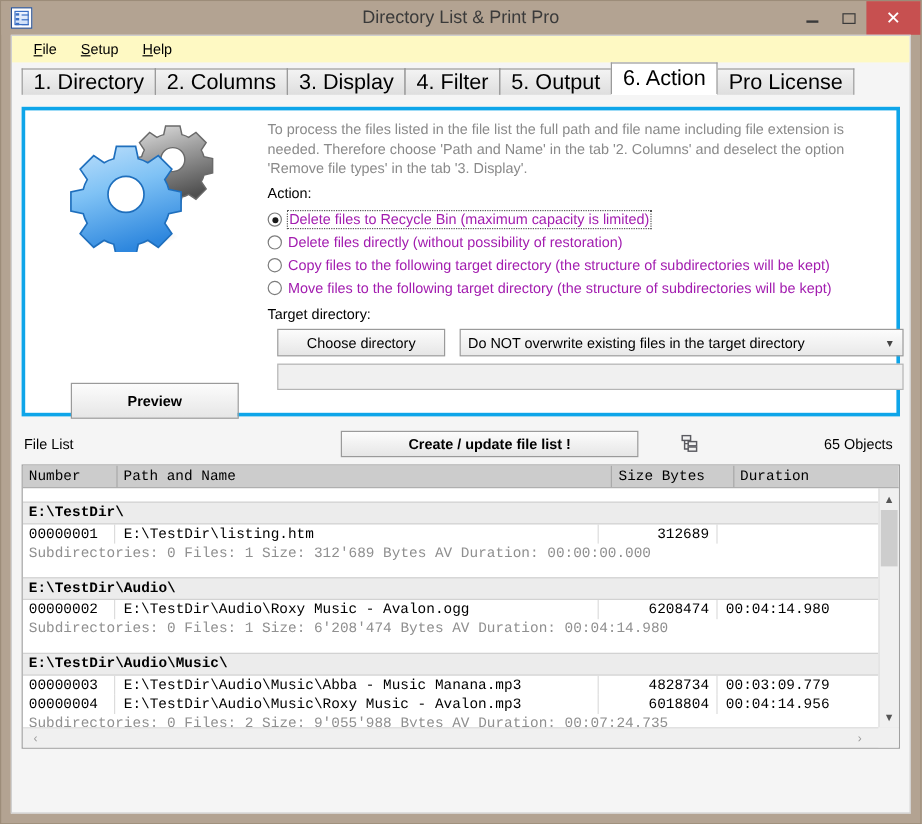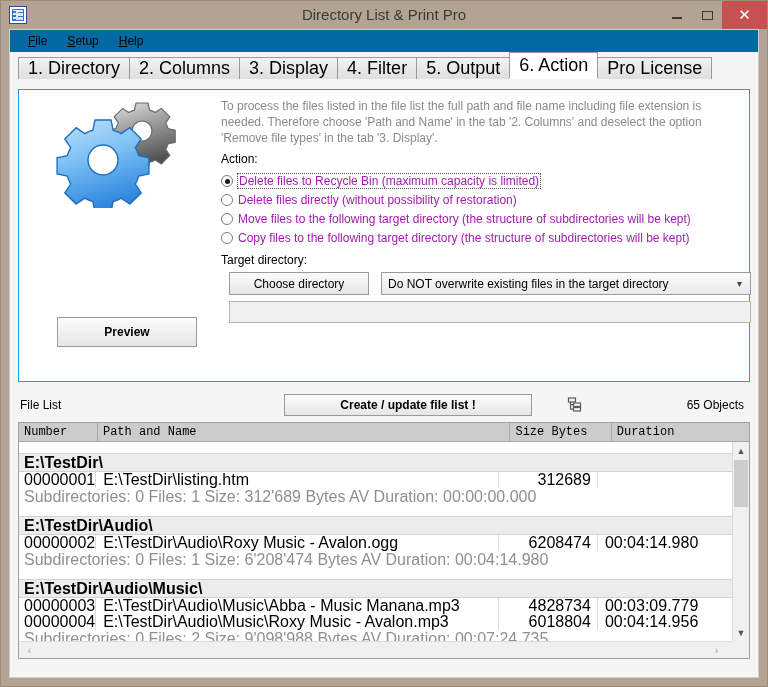--- a/index.html
+++ b/index.html
@@ -71,21 +71,21 @@
   .client {
     position: absolute;
     left: 8px; top: 28px; right: 8px; bottom: 8px;
     background: #f5f5f5;
     border: 1px solid #cfcfcf;
     box-sizing: border-box;
     overflow: hidden;
   }
   .menubar {
     height: 22px; display: flex; align-items: center;
-    padding-left: 8px; background: #0369a1;
+    padding-left: 8px; background: #fef9c3;
     font-size: 12px; color: #000;
   }
   .menu-item { padding: 2px 10px; cursor: default; }
   .menu-item u { text-decoration: underline; }
 
   
   .tabstrip {
     position: relative;
     height: 23px;
     margin: 4px 0 10px 8px;
@@ -112,23 +112,23 @@
     height: 17px;
     margin-top: -2px;
     border-bottom: 1px solid #fff;
     font-weight: normal;
   }
 
   
   .tabpage {
     position: relative;
     margin: 0 8px;
-    height: 293px;
+    height: 258px;
     background: #ffffff;
-    border: 1px solid #0ea5e9;
+    border: 3px solid #0ea5e9;
     box-sizing: border-box;
   }
 
   .gears {
     position: absolute; left: 28px; top: 8px;
     width: 150px; height: 110px;
   }
 
   .desc {
     position: absolute;
@@ -259,22 +259,22 @@
   }
   .c-num { width: 81px; }
   .c-path { width: 424px; }
   .c-size { width: 104px; }
   .c-dur { width: 141px; border-right: none !important; }
 
   .fl-body {
     position: absolute; left: 0; top: 19px; right: 17px; bottom: 17px;
     overflow: hidden;
     background: #fff;
-    font-family: Liberation Sans, sans-serif;
-    font-size: 16px;
+    font-family: Liberation Mono, monospace;
+    font-size: 12px;
   }
   .grp {
     background: #ececec;
     border-bottom: 1px solid #d2d2d2;
     border-top: 1px solid #d2d2d2;
     font-weight: bold;
     color: #000;
     height: 17px; line-height: 17px;
     padding-left: 5px;
     white-space: nowrap;
@@ -411,25 +411,25 @@
         <div class="radio-row">
           <span class="radio checked"></span>
           <span class="radio-label focus">Delete files to Recycle Bin (maximum capacity is limited)</span>
         </div>
         <div class="radio-row">
           <span class="radio"></span>
           <span class="radio-label">Delete files directly (without possibility of restoration)</span>
         </div>
         <div class="radio-row">
           <span class="radio"></span>
-          <span class="radio-label">Move files to the following target directory (the structure of subdirectories will be kept)</span>
+          <span class="radio-label">Copy files to the following target directory (the structure of subdirectories will be kept)</span>
         </div>
         <div class="radio-row">
           <span class="radio"></span>
-          <span class="radio-label">Copy files to the following target directory (the structure of subdirectories will be kept)</span>
+          <span class="radio-label">Move files to the following target directory (the structure of subdirectories will be kept)</span>
         </div>
       </div>
 
       <div class="target-label">Target directory:</div>
 
       <div class="btn choose-dir">Choose directory</div>
 
       <div class="combo">
         <span>Do NOT overwrite existing files in the target directory</span>
         <span class="arrow">▾</span>
@@ -491,21 +491,21 @@
           <div class="fc fc-path">E:\TestDir\Audio\Music\Abba - Music Manana.mp3</div>
           <div class="fc fc-size">4828734</div>
           <div class="fc fc-dur">00:03:09.779</div>
         </div>
         <div class="filerow">
           <div class="fc fc-num">00000004</div>
           <div class="fc fc-path">E:\TestDir\Audio\Music\Roxy Music - Avalon.mp3</div>
           <div class="fc fc-size">6018804</div>
           <div class="fc fc-dur">00:04:14.956</div>
         </div>
-        <div class="summary">Subdirectories: 0    Files: 2    Size: 9'098'988 Bytes    AV Duration: 00:07:24.735</div>
+        <div class="summary">Subdirectories: 0    Files: 2    Size: 9'055'988 Bytes    AV Duration: 00:07:24.735</div>
 
       </div>
 
       <div class="vscroll">
         <div class="vs-arrow up">▲</div>
         <div class="vs-thumb"></div>
         <div class="vs-arrow down">▼</div>
       </div>
 
       <div class="hscroll">

